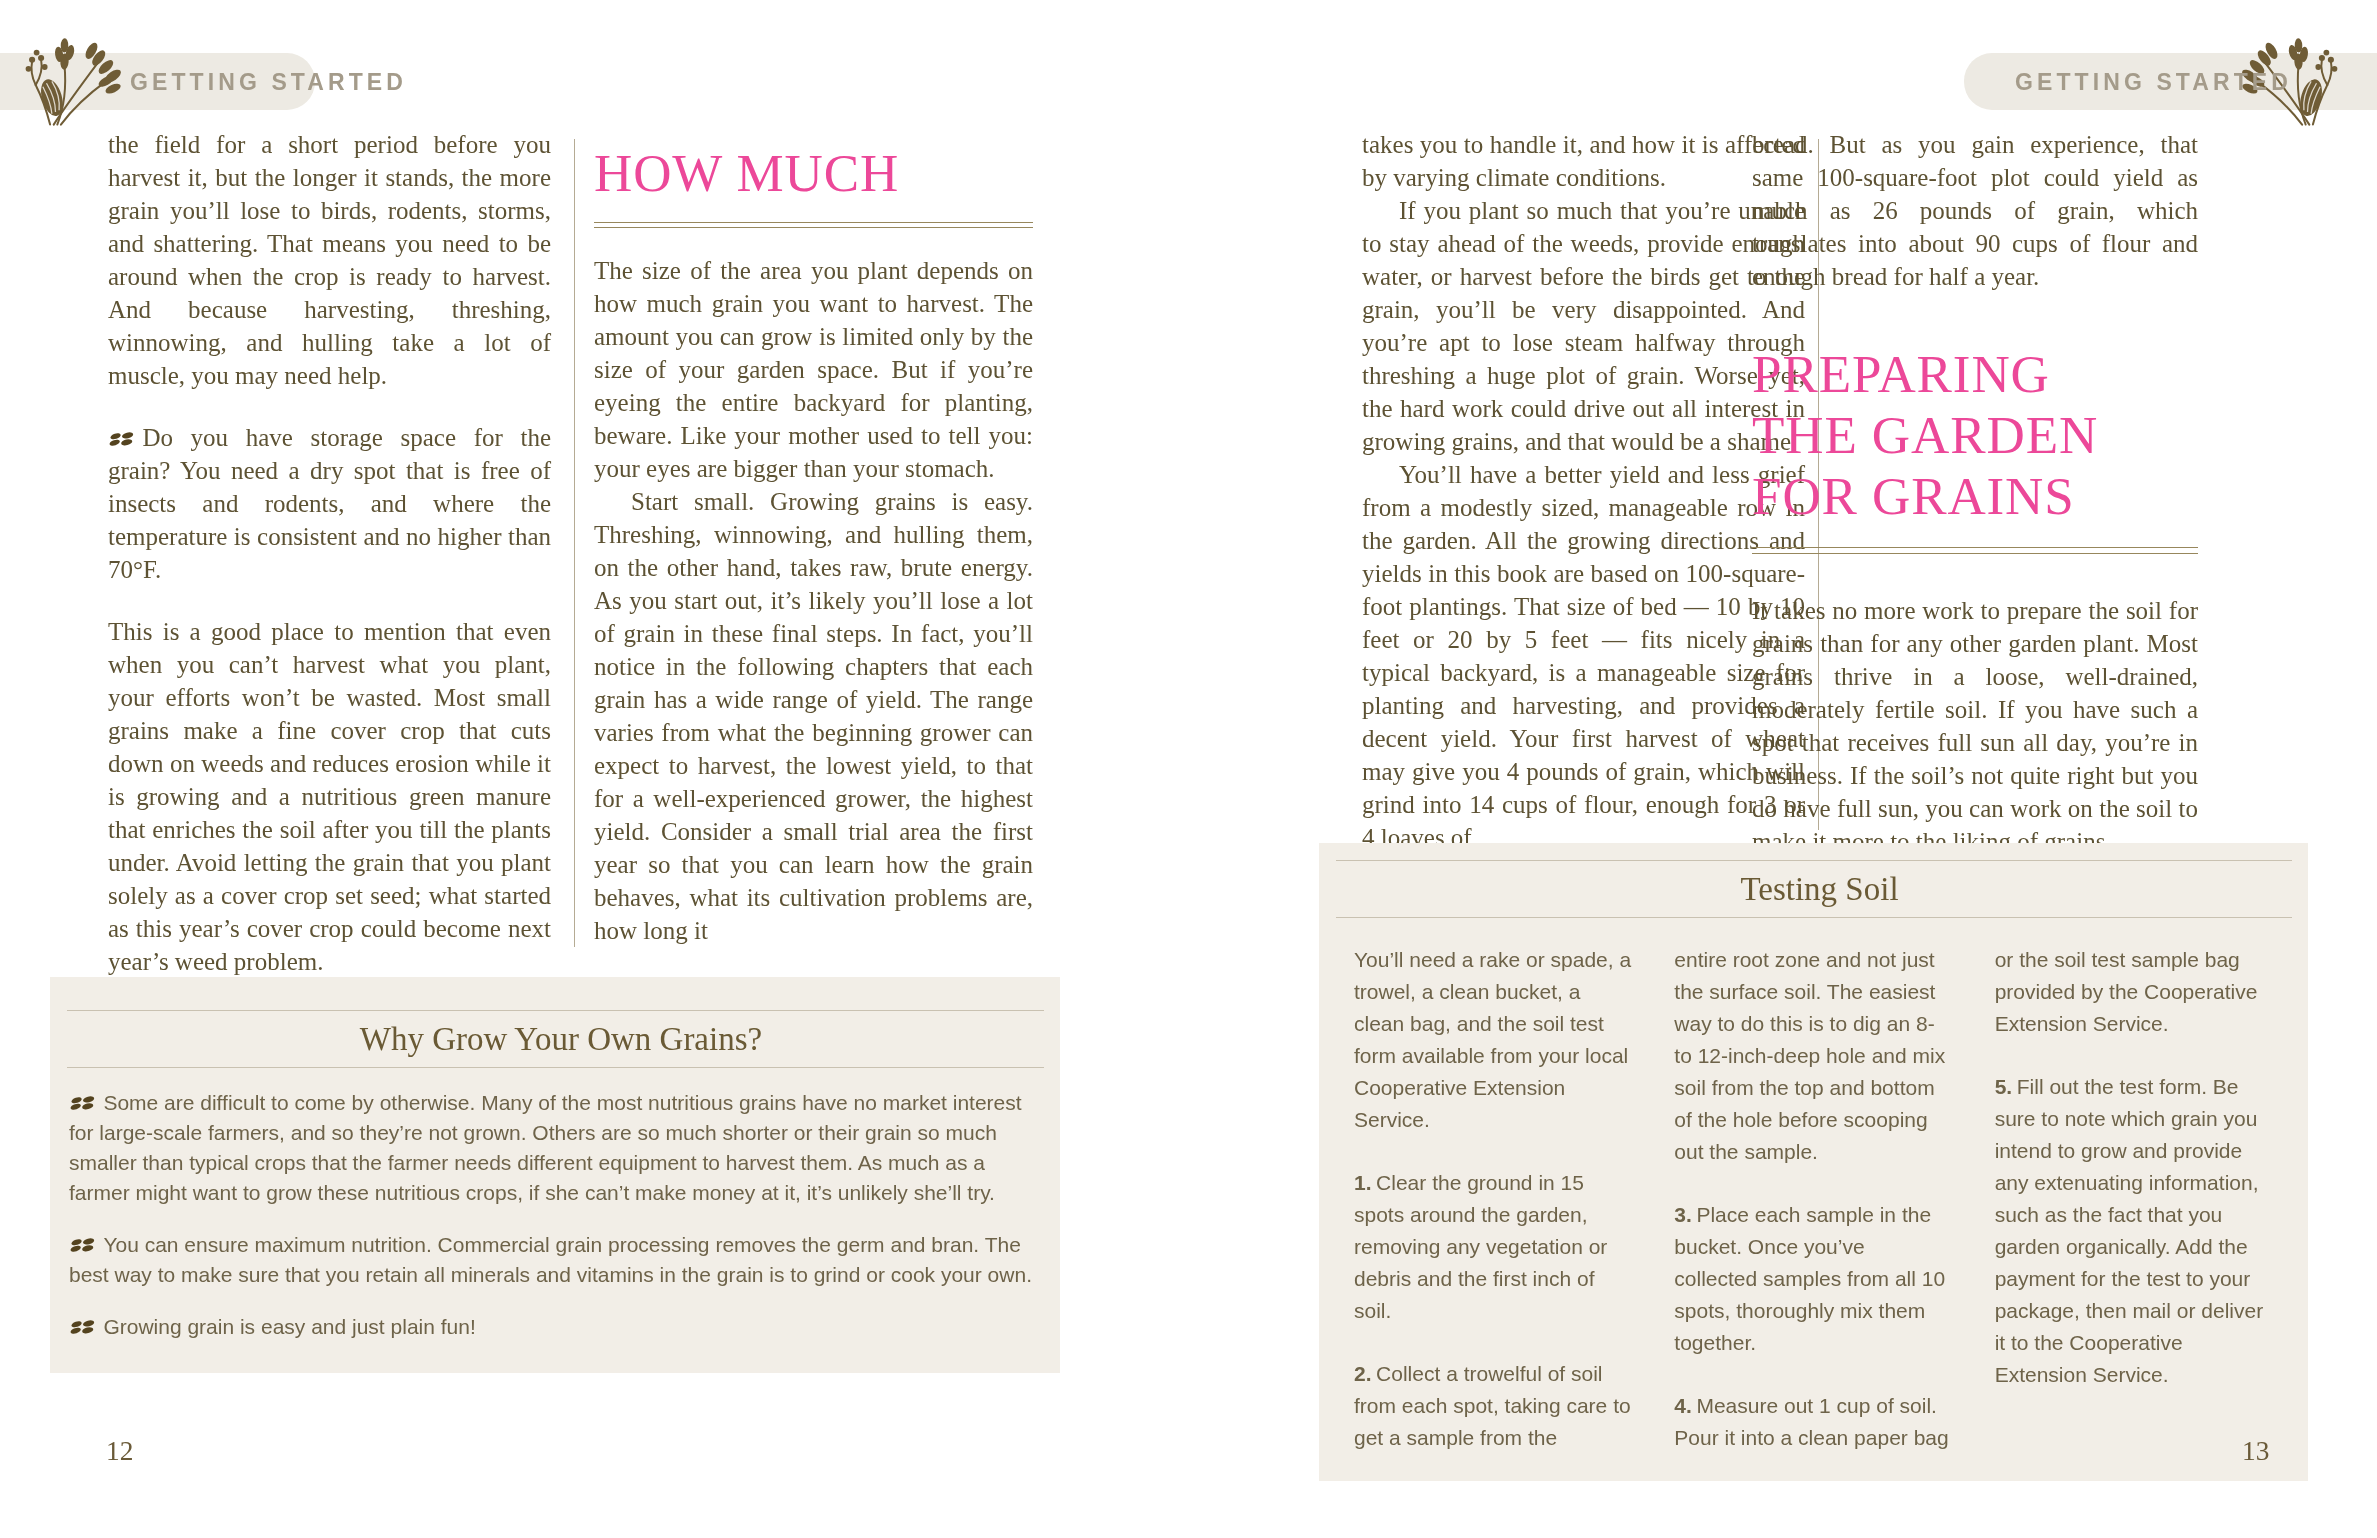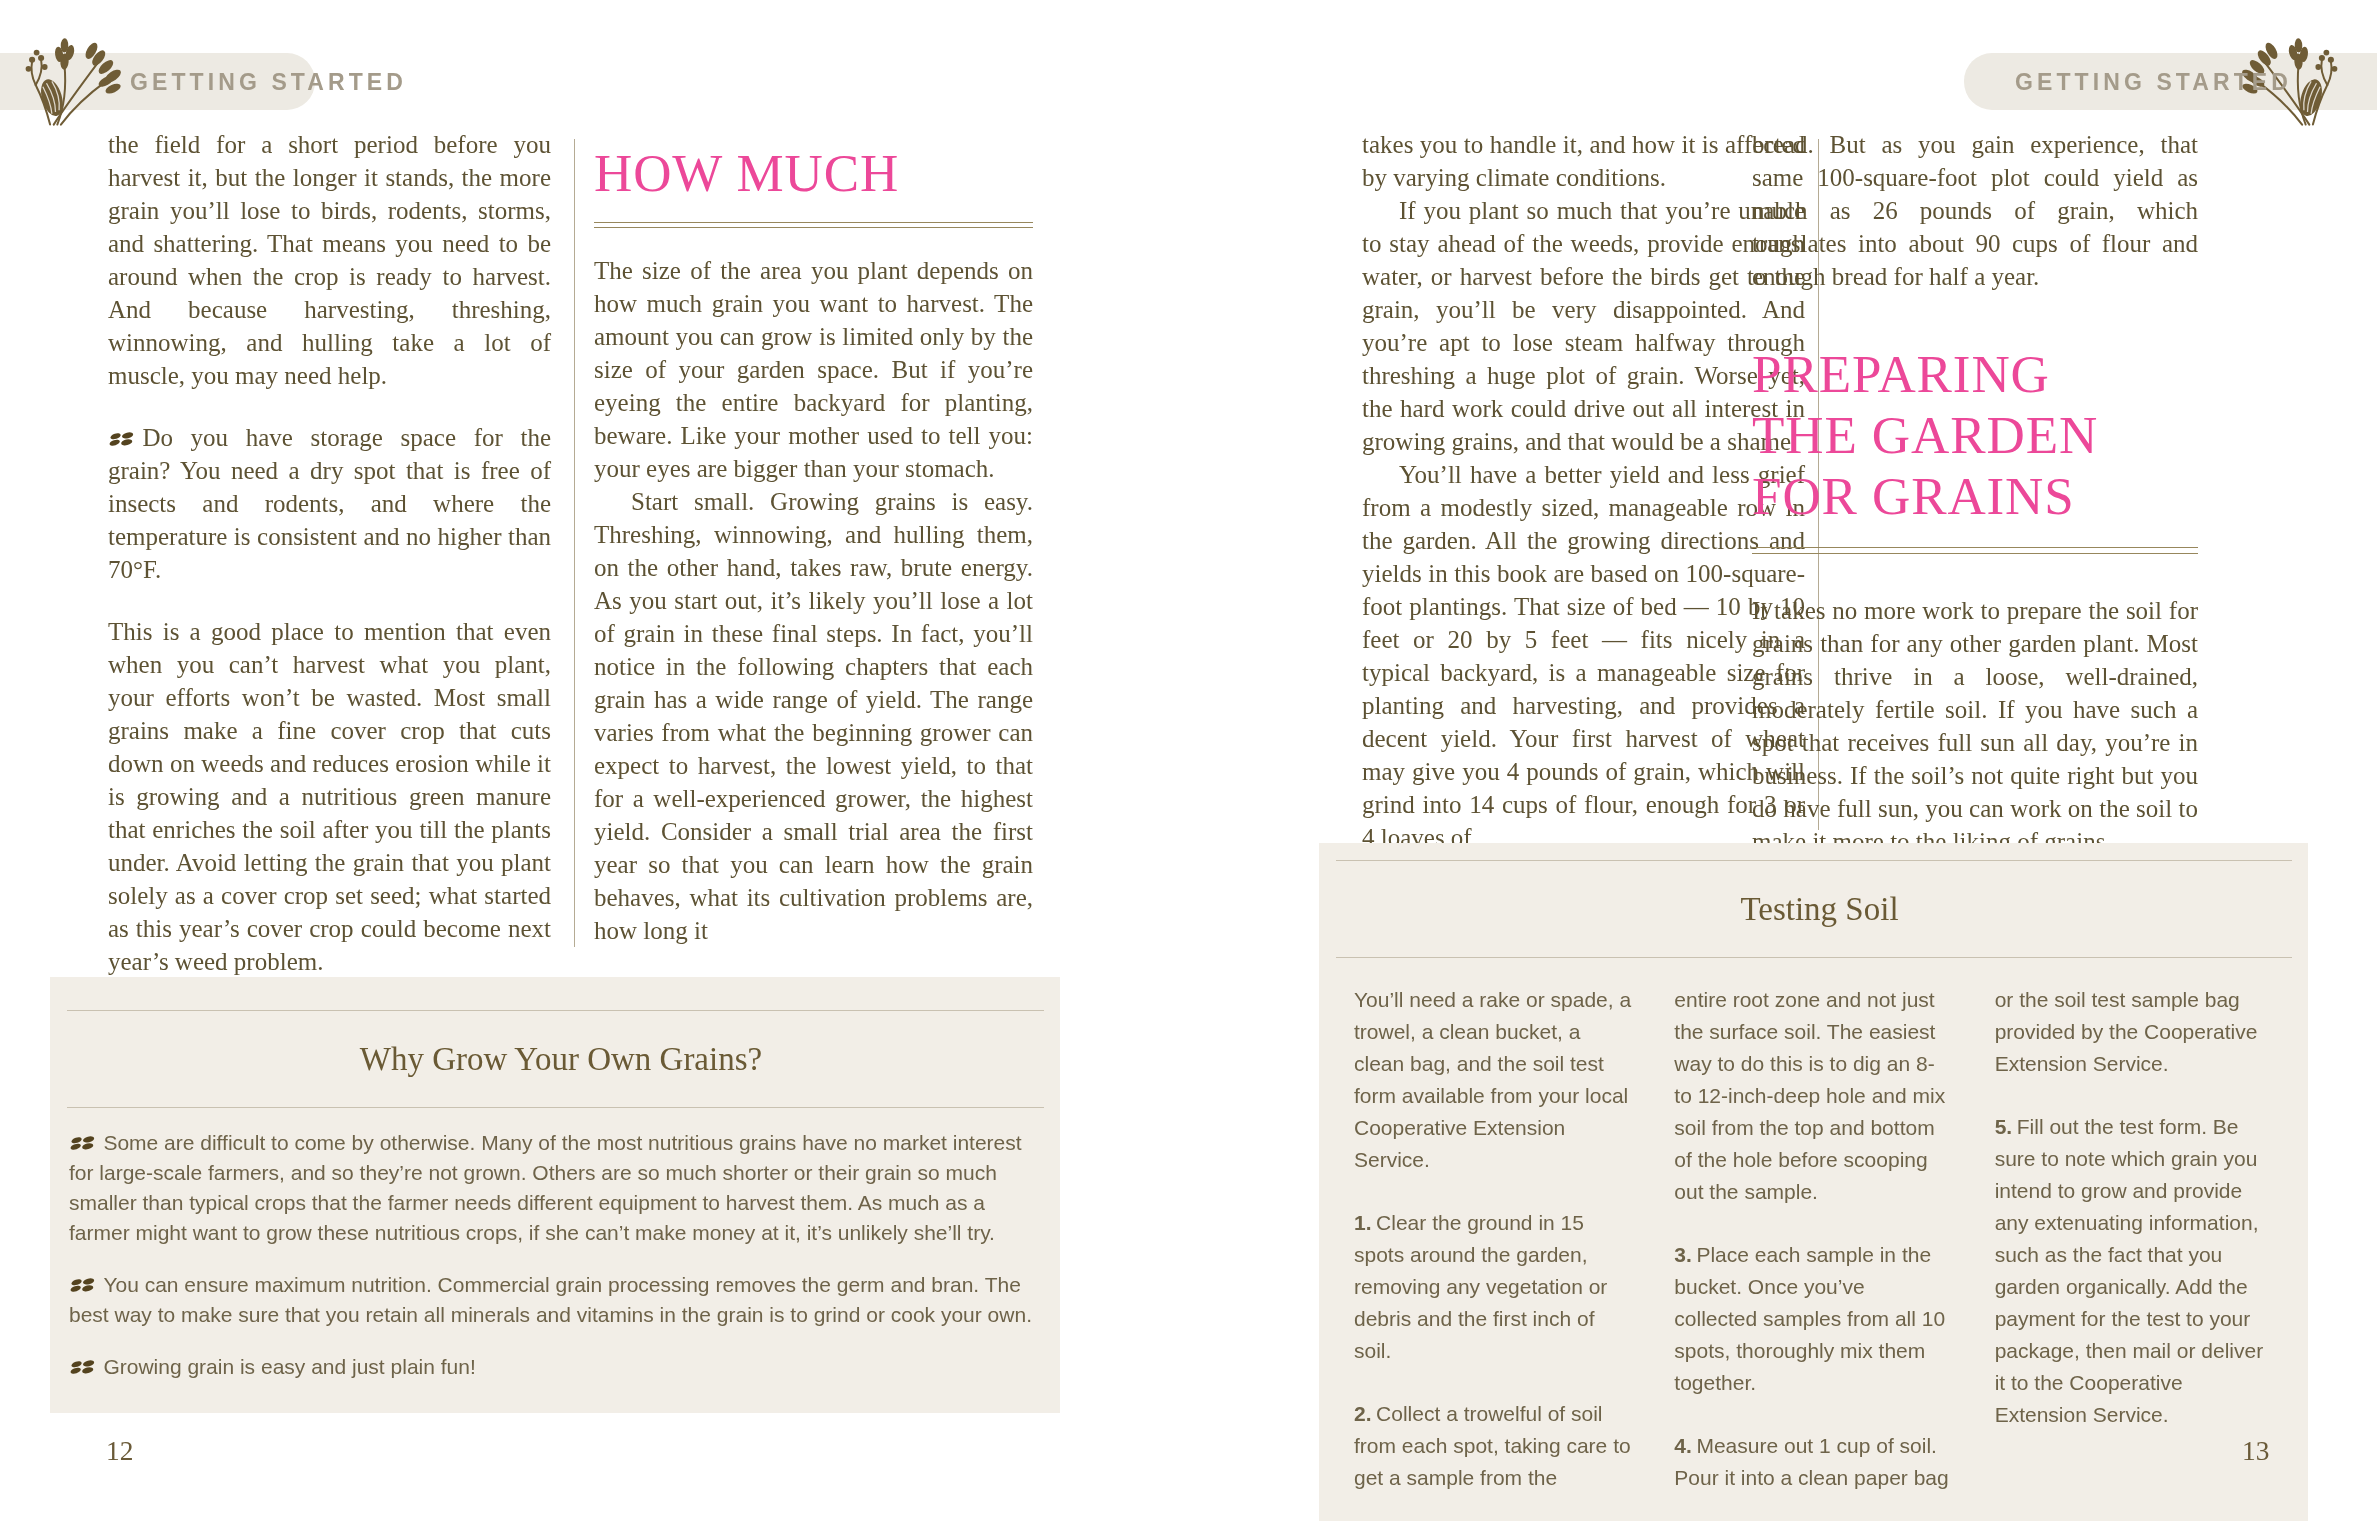--- a/index.html
+++ b/index.html
@@ -37,21 +37,21 @@
   .heading-right{margin-top:51px;}
   .double-rule{height:4.6px;border-top:1.8px solid #97875c;border-bottom:0.9px solid #97875c;margin:18.3px 0 25.6px;}
   .double-rule-right{margin:20px 0 40px;}
 
   
   .box{position:absolute;background:#f2eee7;}
   .box-left{left:50px;top:977px;width:1010px;padding-bottom:31px;}
   .box-right{left:1319px;top:843px;width:989px;padding-bottom:27.4px;}
   .box-rule{height:0.9px;background:#c9c1b1;margin:0 16.5px;}
   .box-title{font-family:"Liberation Serif",serif;font-weight:400;color:#6a5a35;text-align:center;
-    font-size:33px;line-height:40px;margin:28px 0;padding-left:12px;}
+    font-size:33px;line-height:40px;margin:8px 0;padding-left:12px;}
   .box-left .box-pad-top{padding-top:33px;}
   .box-right .box-pad-top{padding-top:17.4px;}
 
   .sans{font-family:"Liberation Sans",sans-serif;color:#6e6349;}
   .wb-wrap{padding:0 19px;}
   .wb{font-size:21px;line-height:30px;margin:22px 0 0;text-align:left;}
   .wb:first-child{margin-top:20px;}
 
   .ts-cols{display:flex;gap:42px;padding:25.6px 35px 0;}
   .ts-col{flex:1;}

